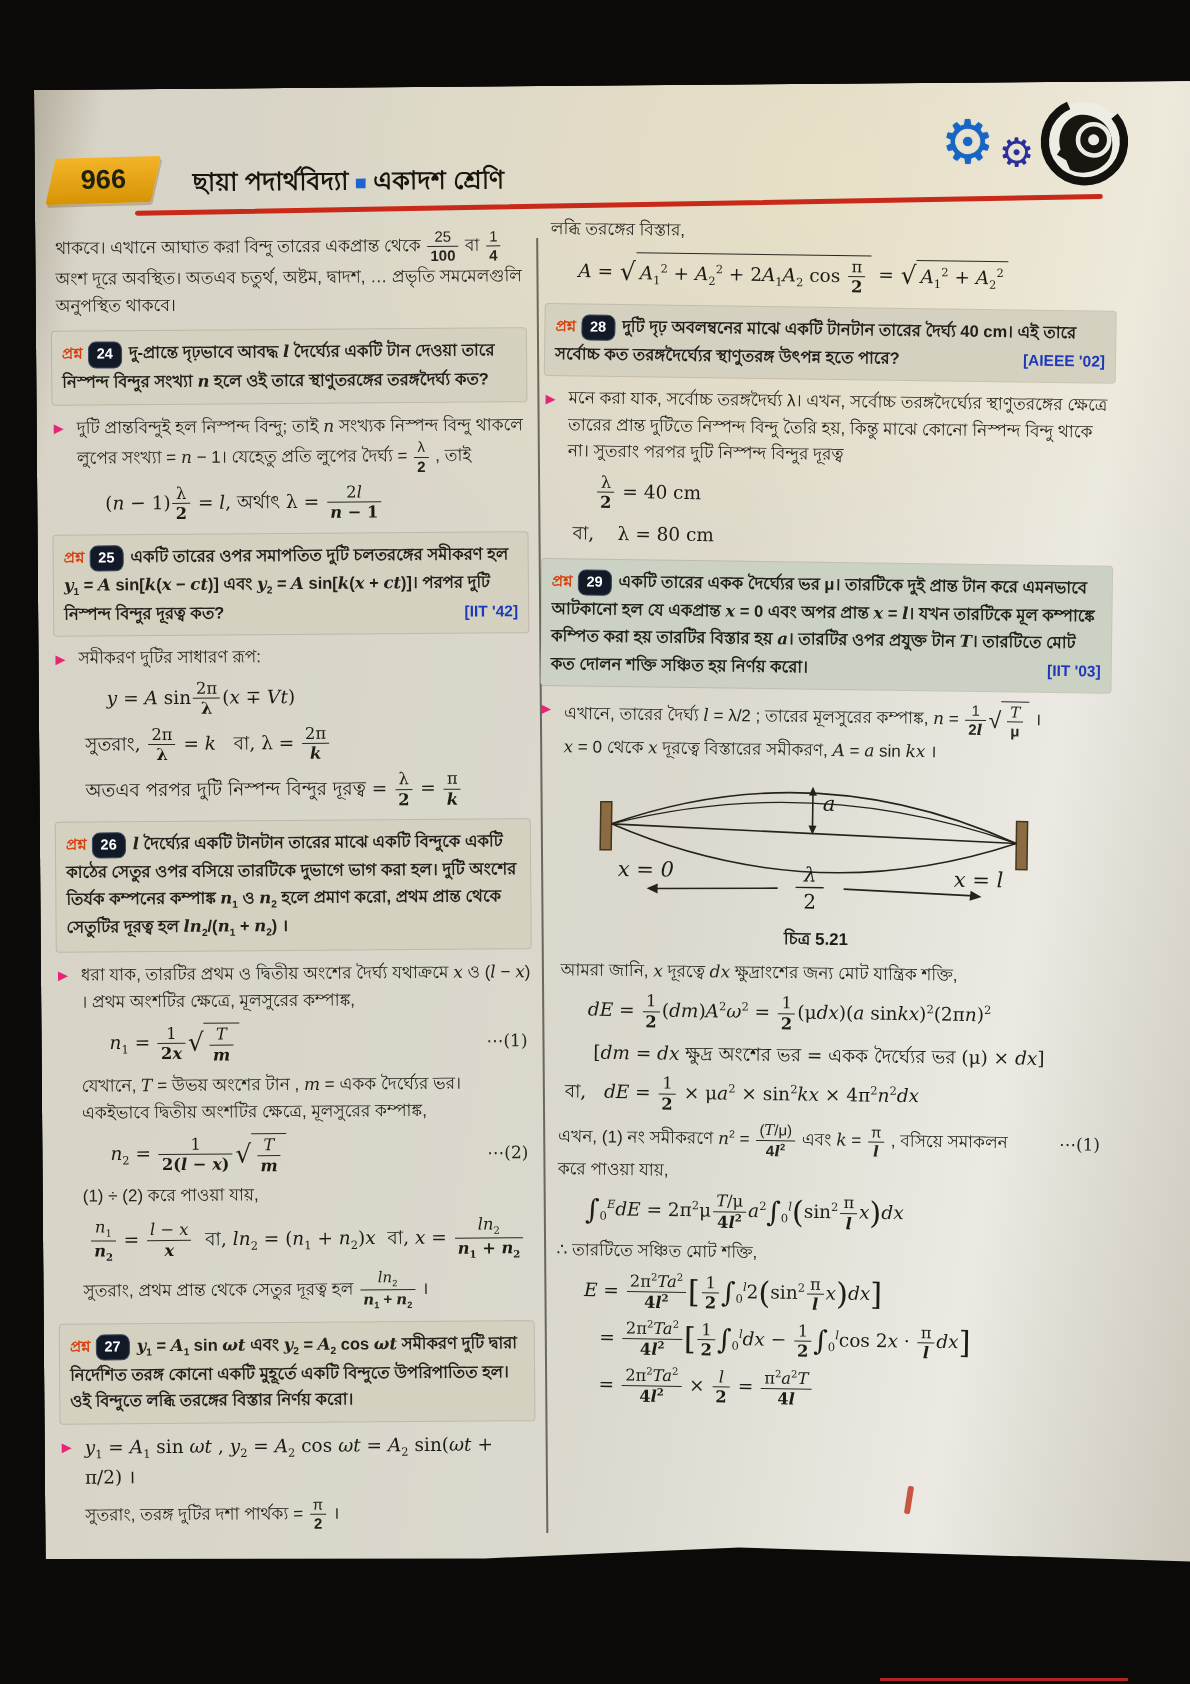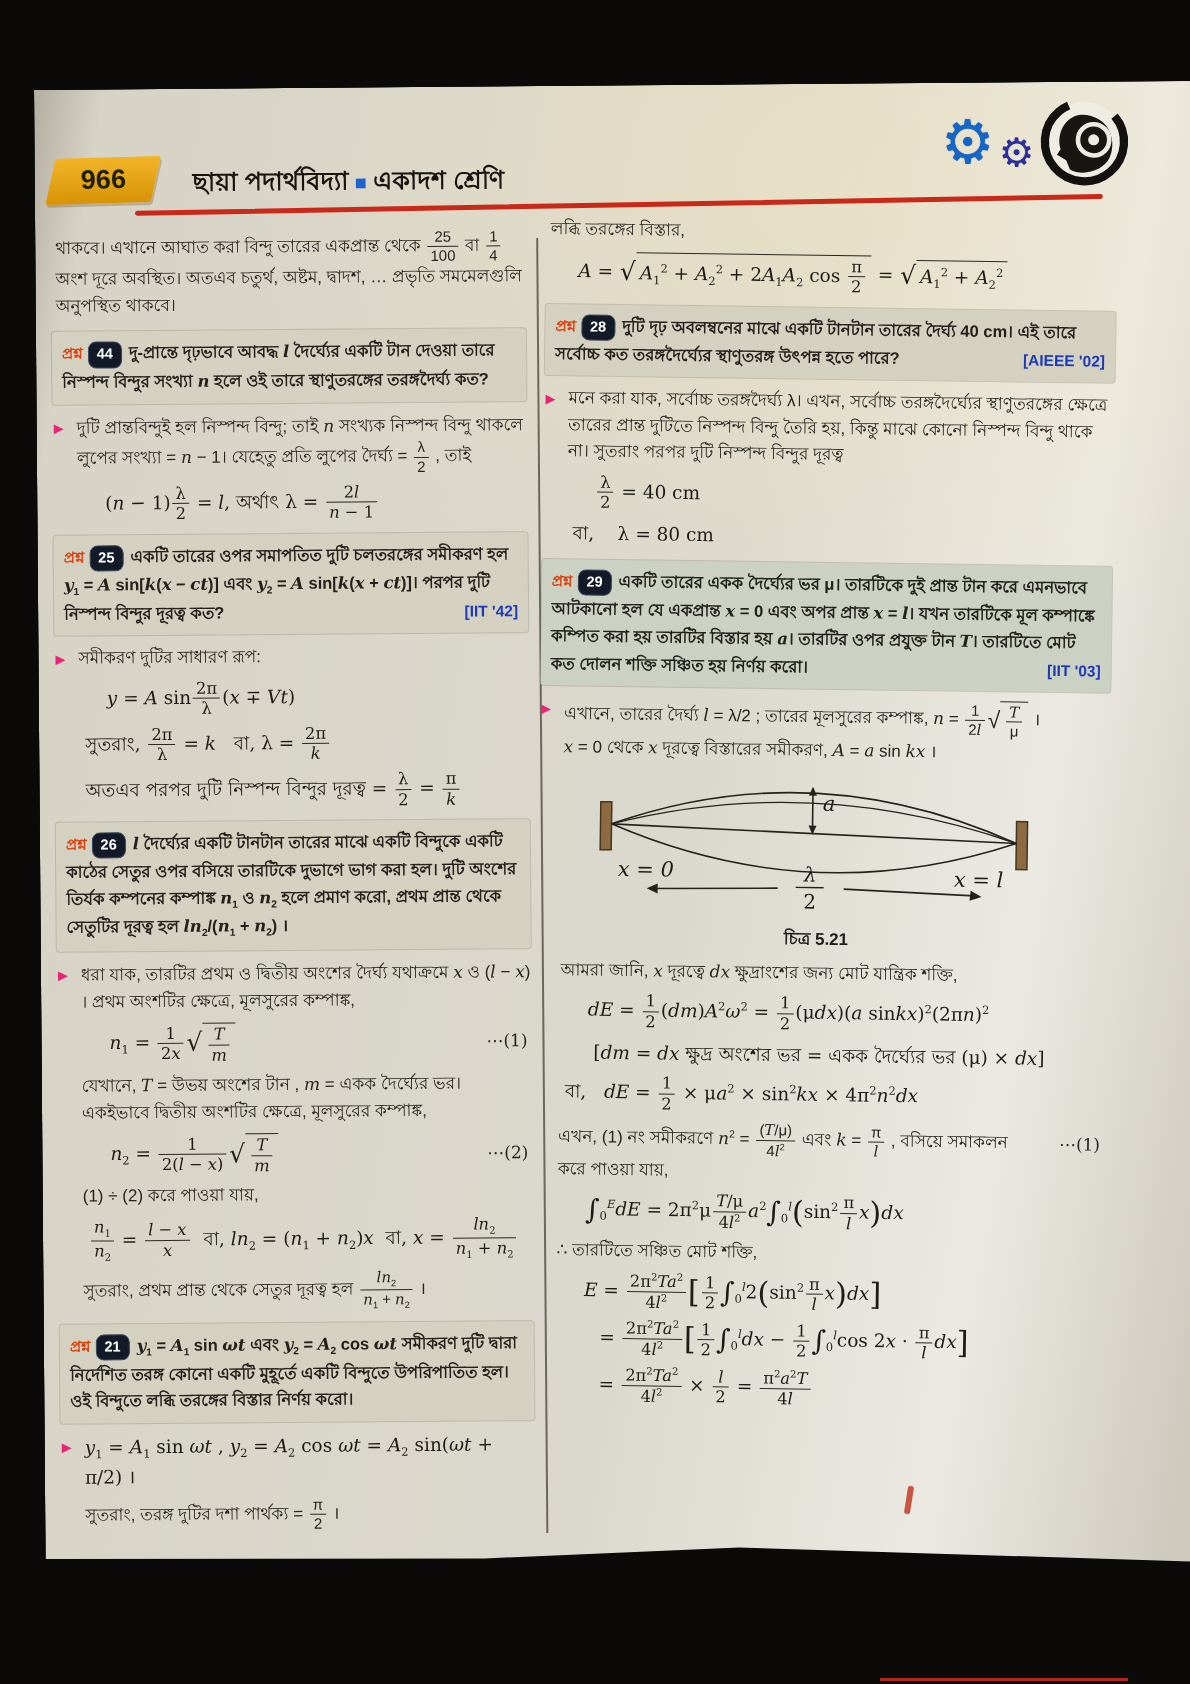--- a/index.html
+++ b/index.html
@@ -46,21 +46,21 @@
   .ans{position:relative;margin:9px 0 11px;padding-left:20px;}
   .ans .arrow{position:absolute;left:-3px;top:4px;color:#e62579;font-size:13px;}
   
   .eq{font-family:"DejaVu Serif",serif;font-size:18.5px;color:#1d1b16;margin:8px 0 8px 28px;line-height:1.5;}
   .eq.tight{margin-left:6px;}
   .eqrow{display:flex;justify-content:space-between;align-items:center;margin-right:4px;}
   .eqnum{font-family:"DejaVu Serif",serif;font-size:17px;}
   .fr{display:inline-flex;flex-direction:column;vertical-align:middle;text-align:center;
       line-height:1.08;font-size:.88em;margin:0 2px;}
   .fr .t{border-bottom:1.4px solid #2a2822;padding:0 3px 1px;}
-  .fr .b{padding:1px 3px 0;}
+  .fr .b{padding:1px 3px 0;font-weight:bold;}
   .sq{display:inline-flex;align-items:center;vertical-align:middle;margin:0 1px;}
   .sq .rs{font-size:1.35em;line-height:.9;}
   .sq .rd{border-top:1.5px solid #2a2822;padding:2px 4px 0;}
   sub,sup{font-size:.62em;}
   .ig{font-size:1.5em;vertical-align:middle;line-height:.8;}
   .br{font-size:1.65em;vertical-align:middle;line-height:.8;font-family:"DejaVu Serif",serif;}
   
   .figwrap{margin:4px 0 6px 30px;width:450px;text-align:center;}
   .figcap{font-size:17px;font-weight:600;color:#1e1c16;margin-top:2px;}
   svg text{font-family:"DejaVu Serif",serif;}
@@ -97,21 +97,21 @@
 
       <div class="bt">থাকবে। এখানে আঘাত করা বিন্দু তারের একপ্রান্ত থেকে <span class="fr">
             <span class="t">25</span>
             <span class="b">100</span>
           </span> বা <span class="fr">
             <span class="t">1</span>
             <span class="b">4</span>
           </span> অংশ দূরে অবস্থিত। অতএব চতুর্থ, অষ্টম, দ্বাদশ, … প্রভৃতি সমমেলগুলি অনুপস্থিত থাকবে।</div>
 
       <div class="qblock">
-        <span class="qtag">প্রশ্ন</span><span class="qnum">44</span><span class="qtext">দু-প্রান্তে দৃঢ়ভাবে আবদ্ধ <i>l</i> দৈর্ঘ্যের একটি টান দেওয়া তারে নিস্পন্দ বিন্দুর সংখ্যা <i>n</i> হলে ওই তারে স্থাণুতরঙ্গের তরঙ্গদৈর্ঘ্য কত?</span>
+        <span class="qtag">প্রশ্ন</span><span class="qnum">24</span><span class="qtext">দু-প্রান্তে দৃঢ়ভাবে আবদ্ধ <i>l</i> দৈর্ঘ্যের একটি টান দেওয়া তারে নিস্পন্দ বিন্দুর সংখ্যা <i>n</i> হলে ওই তারে স্থাণুতরঙ্গের তরঙ্গদৈর্ঘ্য কত?</span>
       </div>
 
       <div class="ans bt">
         <span class="arrow">▶</span>
         <div>দুটি প্রান্তবিন্দুই হল নিস্পন্দ বিন্দু; তাই <i>n</i> সংখ্যক নিস্পন্দ বিন্দু থাকলে লুপের সংখ্যা = <i>n</i> − 1। যেহেতু প্রতি লুপের দৈর্ঘ্য = <span class="fr">
               <span class="t">λ</span>
               <span class="b">2</span>
             </span> , তাই</div>
         <div class="eq">(<i>n</i> − 1)<span class="fr">
               <span class="t">λ</span>
@@ -196,21 +196,21 @@
               <span class="t"><i>ln</i><sub>2</sub></span>
               <span class="b"><i>n</i><sub>1</sub> + <i>n</i><sub>2</sub></span>
             </span></div>
         <div>সুতরাং, প্রথম প্রান্ত থেকে সেতুর দূরত্ব হল <span class="fr">
               <span class="t"><i>ln</i><sub>2</sub></span>
               <span class="b"><i>n</i><sub>1</sub> + <i>n</i><sub>2</sub></span>
             </span> ।</div>
       </div>
 
       <div class="qblock">
-        <span class="qtag">প্রশ্ন</span><span class="qnum">21</span><span class="qtext"><i>y</i><sub>1</sub> = <i>A</i><sub>1</sub> sin <i>ωt</i> এবং <i>y</i><sub>2</sub> = <i>A</i><sub>2</sub> cos <i>ωt</i> সমীকরণ দুটি দ্বারা নির্দেশিত তরঙ্গ কোনো একটি মুহূর্তে একটি বিন্দুতে উপরিপাতিত হল। ওই বিন্দুতে লব্ধি তরঙ্গের বিস্তার নির্ণয় করো।</span>
+        <span class="qtag">প্রশ্ন</span><span class="qnum">27</span><span class="qtext"><i>y</i><sub>1</sub> = <i>A</i><sub>1</sub> sin <i>ωt</i> এবং <i>y</i><sub>2</sub> = <i>A</i><sub>2</sub> cos <i>ωt</i> সমীকরণ দুটি দ্বারা নির্দেশিত তরঙ্গ কোনো একটি মুহূর্তে একটি বিন্দুতে উপরিপাতিত হল। ওই বিন্দুতে লব্ধি তরঙ্গের বিস্তার নির্ণয় করো।</span>
       </div>
 
       <div class="ans bt">
         <span class="arrow">▶</span>
         <div class="eq tight" style="margin-left:0"><i>y</i><sub>1</sub> = <i>A</i><sub>1</sub> sin <i>ωt</i> , <i>y</i><sub>2</sub> = <i>A</i><sub>2</sub> cos <i>ωt</i> = <i>A</i><sub>2</sub> sin(<i>ωt</i> + π/2) ।</div>
         <div>সুতরাং, তরঙ্গ দুটির দশা পার্থক্য = <span class="fr">
               <span class="t">π</span>
               <span class="b">2</span>
             </span> ।</div>
       </div>

